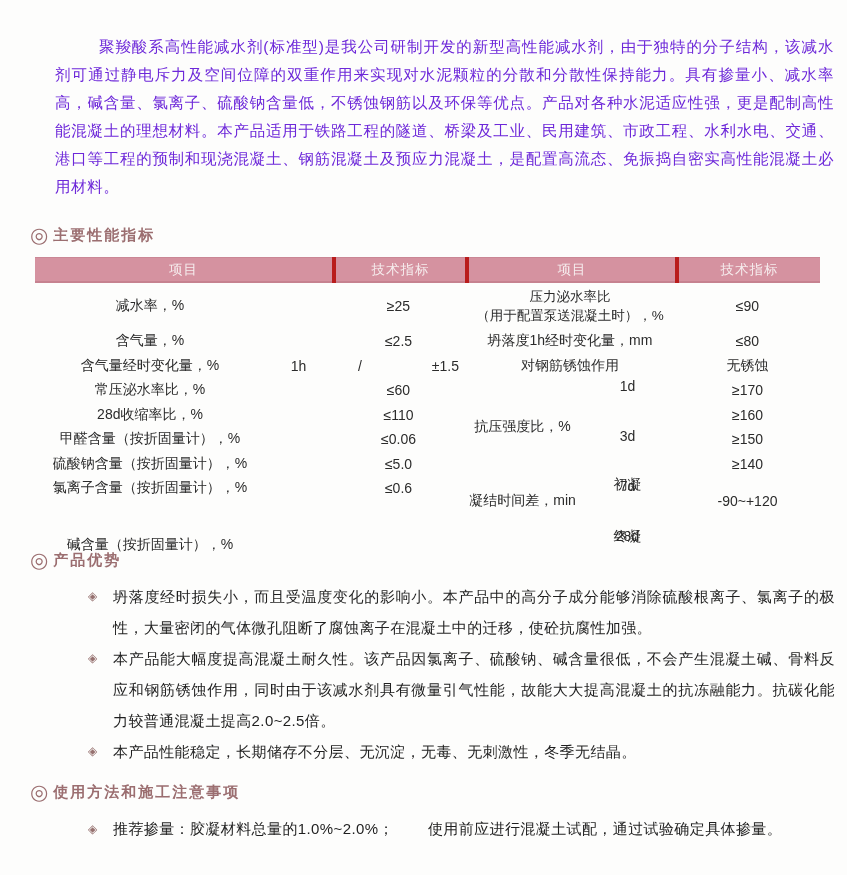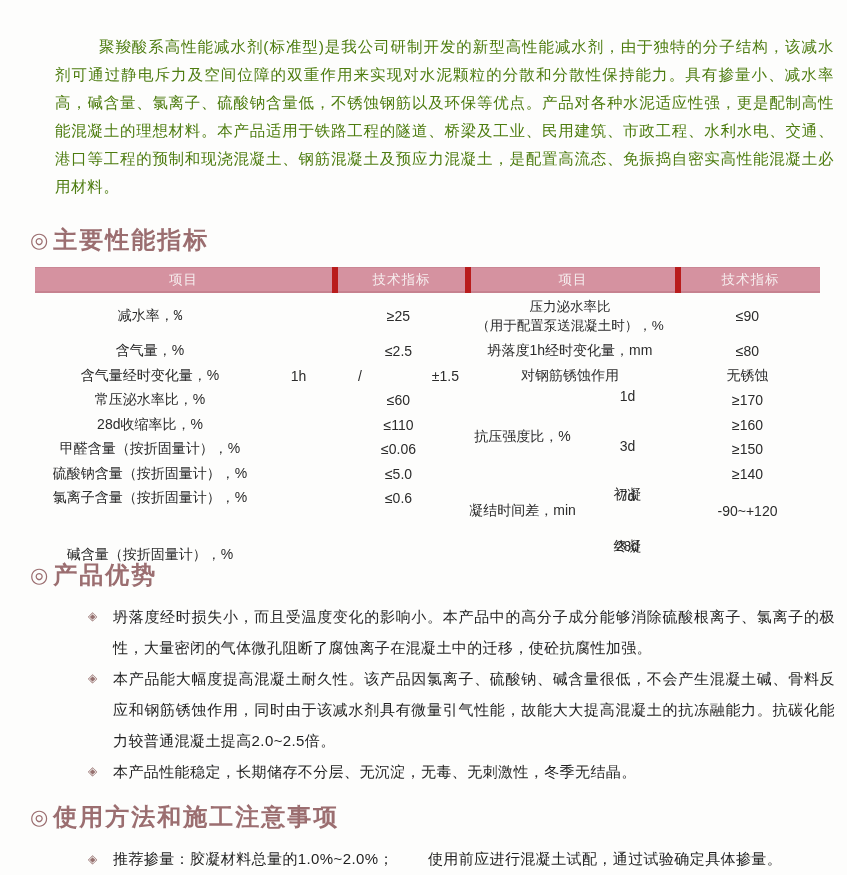--- a/index.html
+++ b/index.html
@@ -11,53 +11,53 @@
     position:relative;
   }
   
   .intro{
     margin:33px 13px 0 55px;
     font-size:15.5px;
     line-height:28px;
     letter-spacing:0.6px;
     text-align:justify;
     text-indent:44px;
-    color:#4d7c0f;
+    color:#6d28d9;
   }
   
   .sec-h{
     display:flex;align-items:center;
     padding-left:30px;
     color:#9b6e70;
     font-weight:bold;
   }
   .sec-h .marker{
     font-size:21px;line-height:22px;margin-right:5px;font-weight:normal;
   }
   .sec-h .t{
-    font-size:24px;letter-spacing:2px;
+    font-size:15px;letter-spacing:2px;
   }
   
   .perf-table{
     margin:11px 0 0 35px;
     width:785px;
     display:grid;
     grid-template-columns:297px 133px 210px 145px;
     grid-template-rows:26px 46px repeat(8,24.5px);
     font-size:14px;color:#2b2b2b;
   }
   .cell{display:flex;align-items:center;justify-content:center;text-align:center;}
   .th{
     background:#d592a0;
     box-shadow:inset 0 -2px 0 rgba(164,94,108,.30), inset 0 1px 0 rgba(164,94,108,.22);
     color:#f6edee;
     font-size:13.5px;
     letter-spacing:1px;
   }
-  .th.sep{border-left:6px solid #b91c1c;}
+  .th.sep{border-left:4px solid #b91c1c;}
   .c1{padding-right:67px;}
   .c1.with-sub{padding-right:0;}
   .c1.with-sub .lbl{flex:1;text-align:center;}
   .c1.with-sub .sub{width:67px;text-align:center;}
   .c2.split{justify-content:space-between;padding-left:26px;padding-right:6px;}
   .two-line{flex-direction:column;justify-content:center;font-size:13.5px;line-height:19px;}
   .group-cell{display:flex;align-items:stretch;}
   .group-cell .g-label{flex:0 0 115px;display:flex;align-items:center;justify-content:center;text-align:center;}
   .group-cell .g-subs{flex:0 0 95px;display:flex;flex-direction:column;gap:34px;}
   .group-cell .g-subs span{flex:1;display:flex;align-items:center;justify-content:center;}
@@ -89,21 +89,21 @@
   <span class="t">主要性能指标</span>
 </div>
 
 <div class="perf-table">
 
   <div class="cell th" style="grid-column:1;grid-row:1;">项目</div>
   <div class="cell th sep" style="grid-column:2;grid-row:1;">技术指标</div>
   <div class="cell th sep" style="grid-column:3;grid-row:1;">项目</div>
   <div class="cell th sep" style="grid-column:4;grid-row:1;">技术指标</div>
 
-  <div class="cell c1" style="grid-column:1;grid-row:2;font-family:Liberation Mono, monospace;">减水率，%</div>
+  <div class="cell c1" style="grid-column:1;grid-row:2;">减水率，%</div>
   <div class="cell" style="grid-column:2;grid-row:2;">≥25</div>
 
   <div class="cell c1" style="grid-column:1;grid-row:3;">含气量，%</div>
   <div class="cell" style="grid-column:2;grid-row:3;">≤2.5</div>
 
   <div class="cell c1 with-sub" style="grid-column:1;grid-row:4;">
     <span class="lbl">含气量经时变化量，%</span>
     <span class="sub">1h</span>
   </div>
   <div class="cell c2 split" style="grid-column:2;grid-row:4;">

